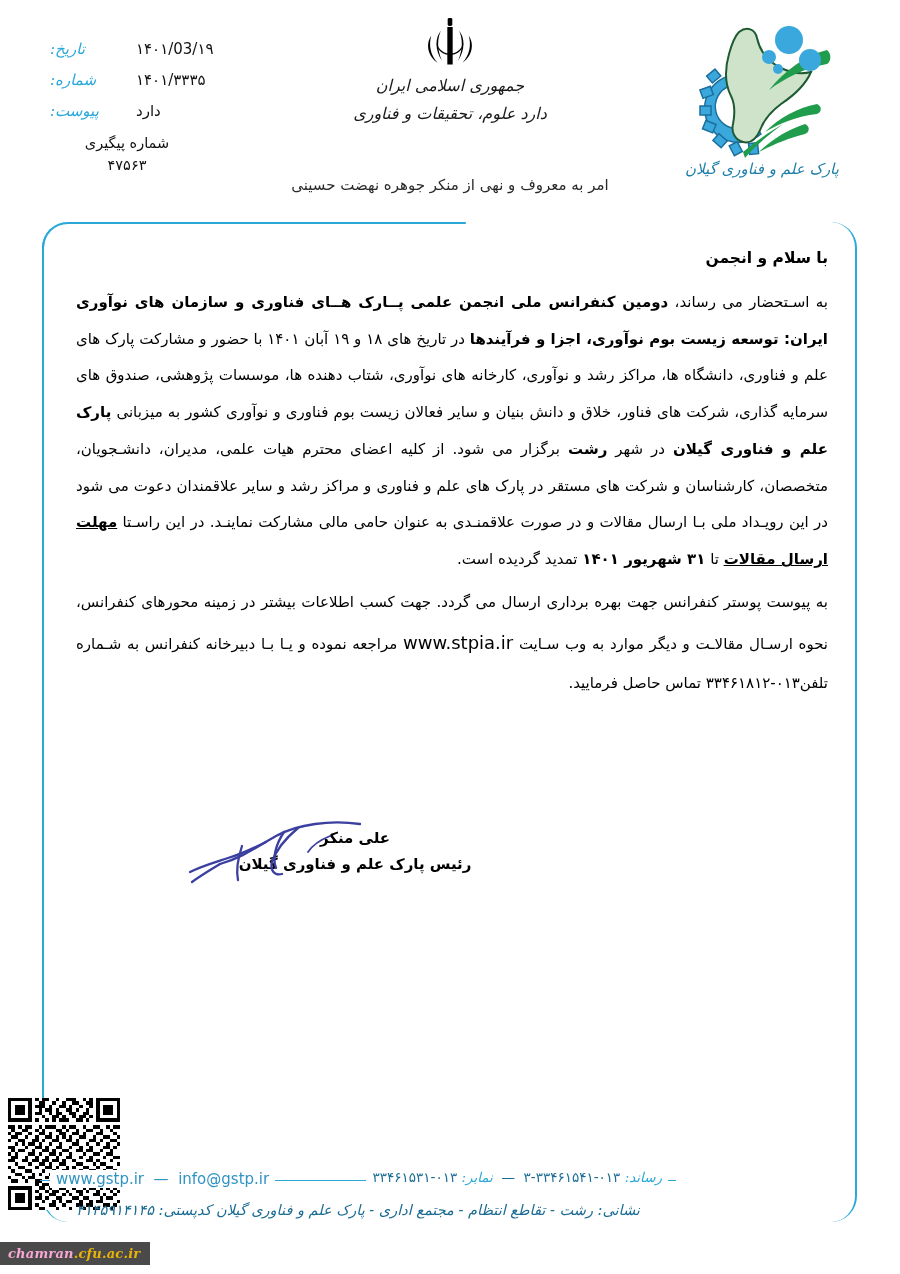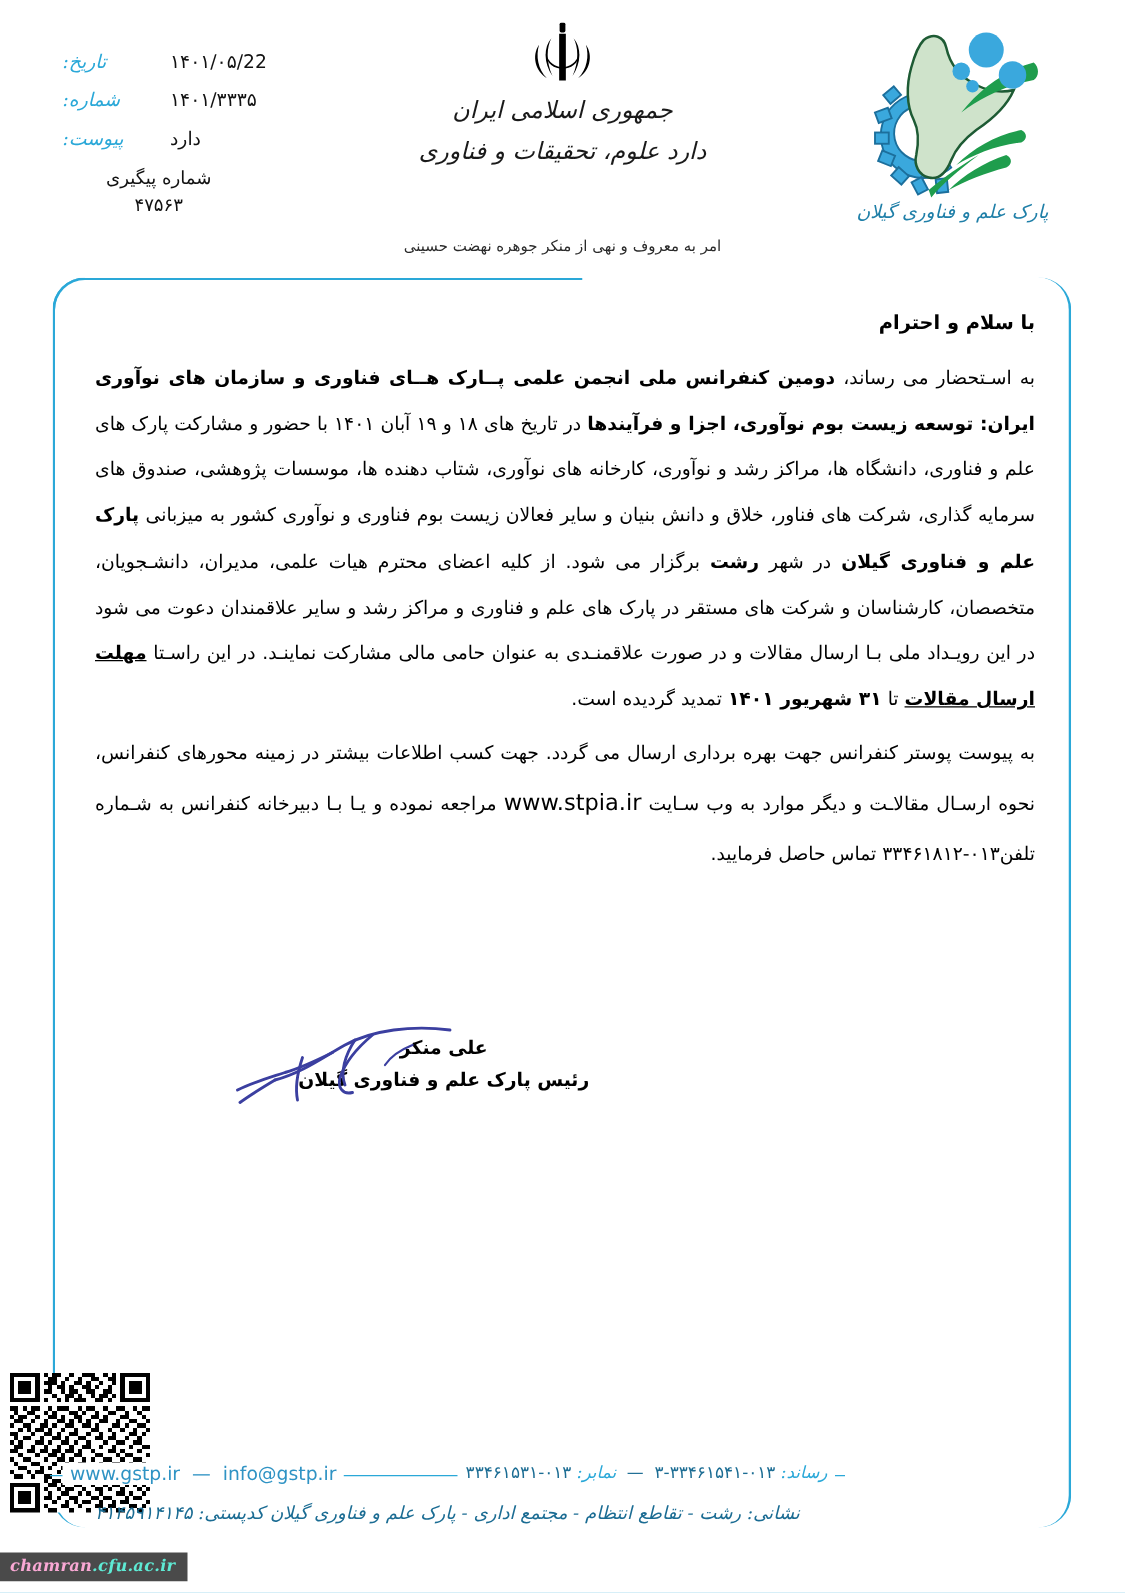--- a/index.html
+++ b/index.html
@@ -80,33 +80,33 @@
     text-align: center;
   }
   .emblem {
     margin: 0 auto 4px;
     width: 54px;
     height: 50px;
   }
   .ministry-line {
     font-family: "DejaVu Serif", "Liberation Serif", serif;
     font-style: italic;
-    font-size: 19px;
+    font-size: 16px;
     color: #1a1a1a;
     line-height: 1.75;
     letter-spacing: .4px;
   }
   .motto {
     position: absolute;
     top: 176px;
     left: 0; right: 0;
-    margin: 14px auto;
+    margin: 0 auto;
     width: 560px;
     text-align: center;
-    font-size: 12px;
+    font-size: 15px;
     color: #2a2a2a;
     font-family: "DejaVu Sans", sans-serif;
   }
 
   
   .logo-wrap {
     position: absolute;
     top: 12px;
     left: 662px;
     width: 200px;
@@ -285,33 +285,33 @@
     background: #4a4a4a;
     padding: 4px 10px 4px 8px;
     font-family: "DejaVu Serif", "Liberation Serif", serif;
     font-style: italic;
     font-weight: bold;
     font-size: 13px;
     direction: ltr;
     letter-spacing: .2px;
   }
   .wm-a { color: #f9a8d4; }
-  .wm-b { color: #5eead4; }
+  .wm-b { color: #eab308; }
 </style>
 </head>
 <body>
 
 <div class="page">
 
   <div class="header">
 
     <div class="meta">
       <div class="meta-row">
         <span class="meta-label">تاریخ:</span>
-        <span class="meta-value">۱۴۰۱/۰۵/22</span>
+        <span class="meta-value">۱۴۰۱/03/۱۹</span>
       </div>
       <div class="meta-row">
         <span class="meta-label">شماره:</span>
         <span class="meta-value">۱۴۰۱/۳۳۳۵</span>
       </div>
       <div class="meta-row">
         <span class="meta-label">پیوست:</span>
         <span class="meta-value">دارد</span>
       </div>
       <div class="track">
@@ -373,21 +373,21 @@
         </g>
       </svg>
       <div class="logo-caption">پارک علم و فناوری گیلان</div>
     </div>
   </div>
 
   <div class="frame"></div>
   <div class="frame-top"></div>
 
   <div class="content">
-    <div class="salutation">با سلام و احترام</div>
+    <div class="salutation">با سلام و انجمن</div>
 
     <p class="para"><span>به اسـتحضار می رساند، </span><b>دومین کنفرانس ملی انجمن علمی پــارک هــای فناوری و سازمان های نوآوری ایران: توسعه زیست بوم نوآوری، اجزا و فرآیندها</b><span> در تاریخ های ۱۸ و ۱۹ آبان ۱۴۰۱ با حضور و مشارکت پارک های علم و فناوری، دانشگاه ها، مراکز رشد و نوآوری، کارخانه های نوآوری، شتاب دهنده ها، موسسات پژوهشی، صندوق های سرمایه گذاری، شرکت های فناور، خلاق و دانش بنیان و سایر فعالان زیست بوم فناوری و نوآوری کشور به میزبانی </span><b>پارک علم و فناوری گیلان</b><span> در شهر </span><b>رشت</b><span> برگزار می شود. از کلیه اعضای محترم هیات علمی، مدیران، دانشـجویان، متخصصان، کارشناسان و شرکت های مستقر در پارک های علم و فناوری و مراکز رشد و سایر علاقمندان دعوت می شود در این رویـداد ملی بـا ارسال مقالات و در صورت علاقمنـدی به عنوان حامی مالی مشارکت نماینـد. در این راسـتا </span><b class="u">مهلت ارسال مقالات</b><span> تا </span><b>۳۱ شهریور ۱۴۰۱</b><span> تمدید گردیده است.</span></p>
 
     <p class="para"><span>به پیوست پوستر کنفرانس جهت بهره برداری ارسال می گردد. جهت کسب اطلاعات بیشتر در زمینه محورهای کنفرانس، نحوه ارسـال مقالاـت و دیگر موارد به وب سـایت </span><span class="latin">www.stpia.ir</span><span> مراجعه نموده و یـا بـا دبیرخانه کنفرانس به شـماره تلفن</span><span>۰۱۳-۳۳۴۶۱۸۱۲</span><span> تماس حاصل فرمایید.</span></p>
   </div>
 
   <div class="signature">
     <div class="sig-name">علی منکر</div>
     <div class="sig-title">رئیس پارک علم و فناوری گیلان</div>
     <svg class="sig-mark" viewBox="0 0 190 66" aria-hidden="true">

